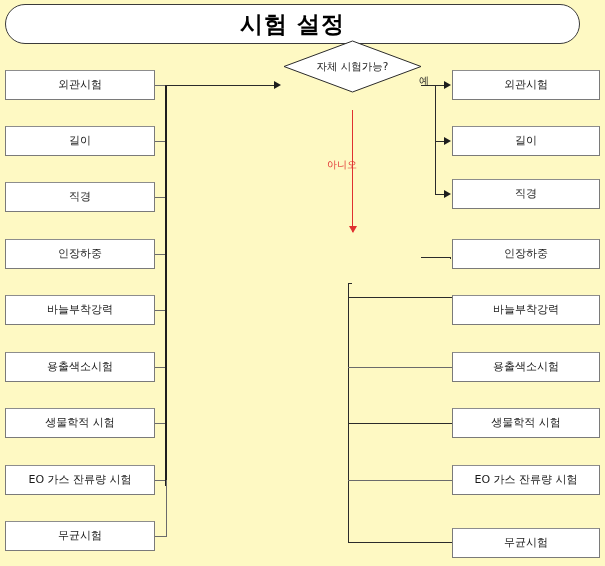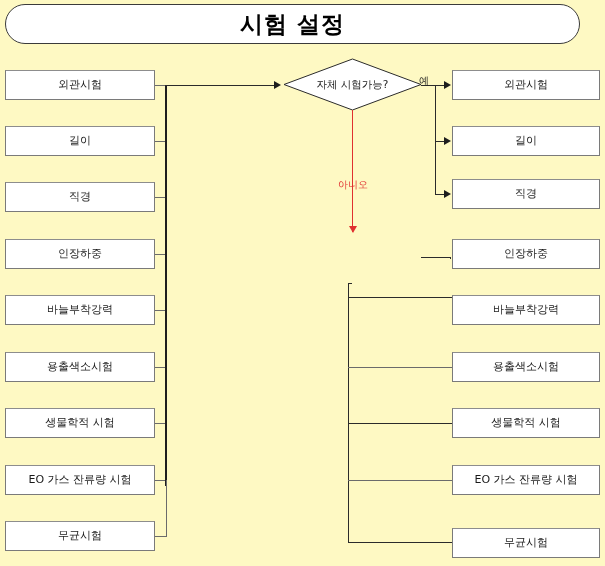--- a/index.html
+++ b/index.html
@@ -152,40 +152,40 @@
   <div class="ln h grey" style="left:155px; top:423px; width:12px;"></div>
   <div class="ln h grey" style="left:155px; top:480px; width:12px;"></div>
   <div class="ln h grey" style="left:155px; top:536px; width:12px;"></div>
 
   <div class="ln thick-v" style="left:165px; top:85px; height:401px;"></div>
   <div class="ln v grey" style="left:166px; top:480px; height:57px;"></div>
 
   <div class="ln h" style="left:165px; top:85px; width:110px;"></div>
   <div class="arrow-r" style="left:274px; top:81px;"></div>
 
-  <div class="diamond-wrap" style="left:283px; top:58px; width:139px; height:53px;">
+  <div class="diamond-wrap" style="left:283px; top:40px; width:139px; height:53px;">
     <svg width="139" height="53" viewBox="0 0 139 53">
       <polygon points="69.5,1 138,26.5 69.5,52 1,26.5" fill="#ffffff" stroke="#2b2b2b" stroke-width="1"></polygon>
     </svg>
     <div class="diamond-label">자체 시험가능?</div>
   </div>
 
   <div class="ln h" style="left:421px; top:85px; width:14px;"></div>
   <div class="edge-label" style="left:419px; top:74px;">예</div>
   <div class="ln h" style="left:433px; top:85px; width:12px;"></div>
 
   <div class="ln v" style="left:435px; top:85px; height:110px;"></div>
   <div class="ln h" style="left:435px; top:141px; width:10px;"></div>
   <div class="ln h" style="left:435px; top:194px; width:10px;"></div>
   <div class="arrow-r" style="left:444px; top:81px;"></div>
   <div class="arrow-r" style="left:444px; top:137px;"></div>
   <div class="arrow-r" style="left:444px; top:190px;"></div>
 
   <div class="ln v red" style="left:352px; top:110px; height:122px;"></div>
-  <div class="edge-label no" style="left:338px; top:158px;margin-top:20px;">아니오</div>
+  <div class="edge-label no" style="left:327px; top:158px;">아니오</div>
   <div class="arrow-d" style="left:349px; top:226px;"></div>
 
 
   <div class="ln h" style="left:421px; top:257px; width:30px;"></div>
 
   <div class="ln v" style="left:348px; top:283px; height:259px;"></div>
 
   <div class="ln h" style="left:348px; top:297px; width:104px;"></div>
   <div class="ln h grey" style="left:348px; top:367px; width:104px;"></div>
   <div class="ln h" style="left:348px; top:423px; width:104px;"></div>

